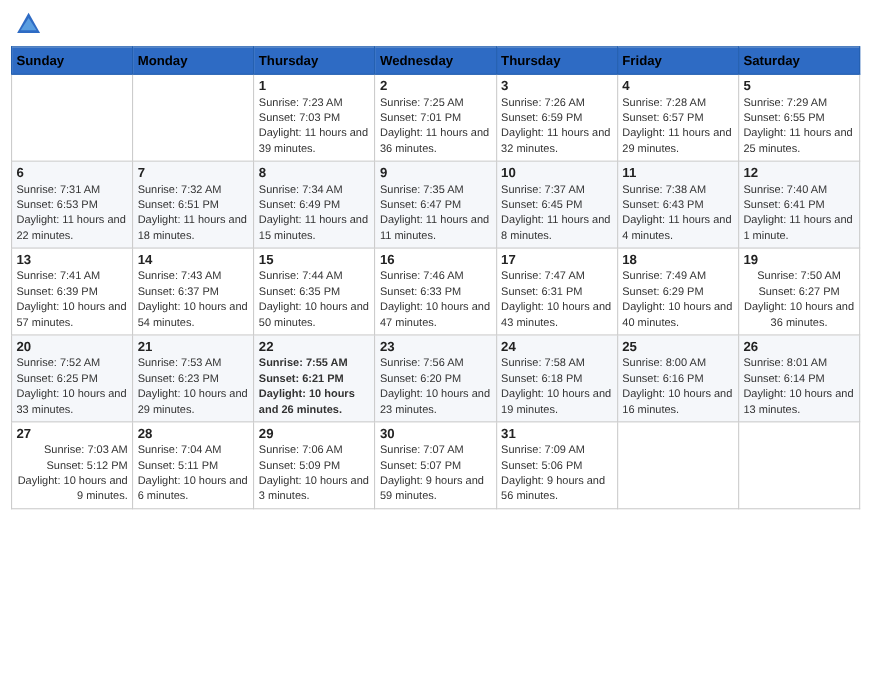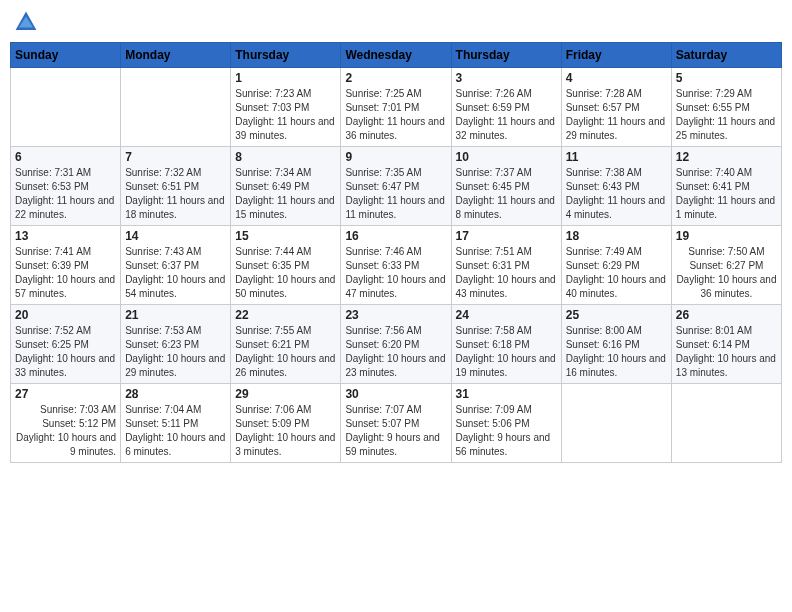--- a/index.html
+++ b/index.html
@@ -226,21 +226,21 @@
 Daylight: 10 hours and 50 minutes.</div>
         </td>
         <td>
           <span class="day-num">16</span>
           <div class="day-info" style="white-space: pre-line;">Sunrise: 7:46 AM
 Sunset: 6:33 PM
 Daylight: 10 hours and 47 minutes.</div>
         </td>
         <td>
           <span class="day-num">17</span>
-          <div class="day-info" style="white-space: pre-line;">Sunrise: 7:51 AM
+          <div class="day-info" style="white-space: pre-line;">Sunrise: 7:47 AM
 Sunset: 6:31 PM
 Daylight: 10 hours and 43 minutes.</div>
         </td>
         <td>
           <span class="day-num">18</span>
           <div class="day-info" style="white-space: pre-line;">Sunrise: 7:49 AM
 Sunset: 6:29 PM
 Daylight: 10 hours and 40 minutes.</div>
         </td>
         <td>
@@ -258,21 +258,21 @@
 Daylight: 10 hours and 33 minutes.</div>
         </td>
         <td>
           <span class="day-num">21</span>
           <div class="day-info" style="white-space: pre-line;">Sunrise: 7:53 AM
 Sunset: 6:23 PM
 Daylight: 10 hours and 29 minutes.</div>
         </td>
         <td>
           <span class="day-num">22</span>
-          <div class="day-info" style="white-space: pre-line;">Sunrise: 7:55 AM
+          <div class="day-info" style="white-space: pre-line; font-weight: bold;">Sunrise: 7:55 AM
 Sunset: 6:21 PM
 Daylight: 10 hours and 26 minutes.</div>
         </td>
         <td>
           <span class="day-num">23</span>
           <div class="day-info" style="white-space: pre-line;">Sunrise: 7:56 AM
 Sunset: 6:20 PM
 Daylight: 10 hours and 23 minutes.</div>
         </td>
         <td>

